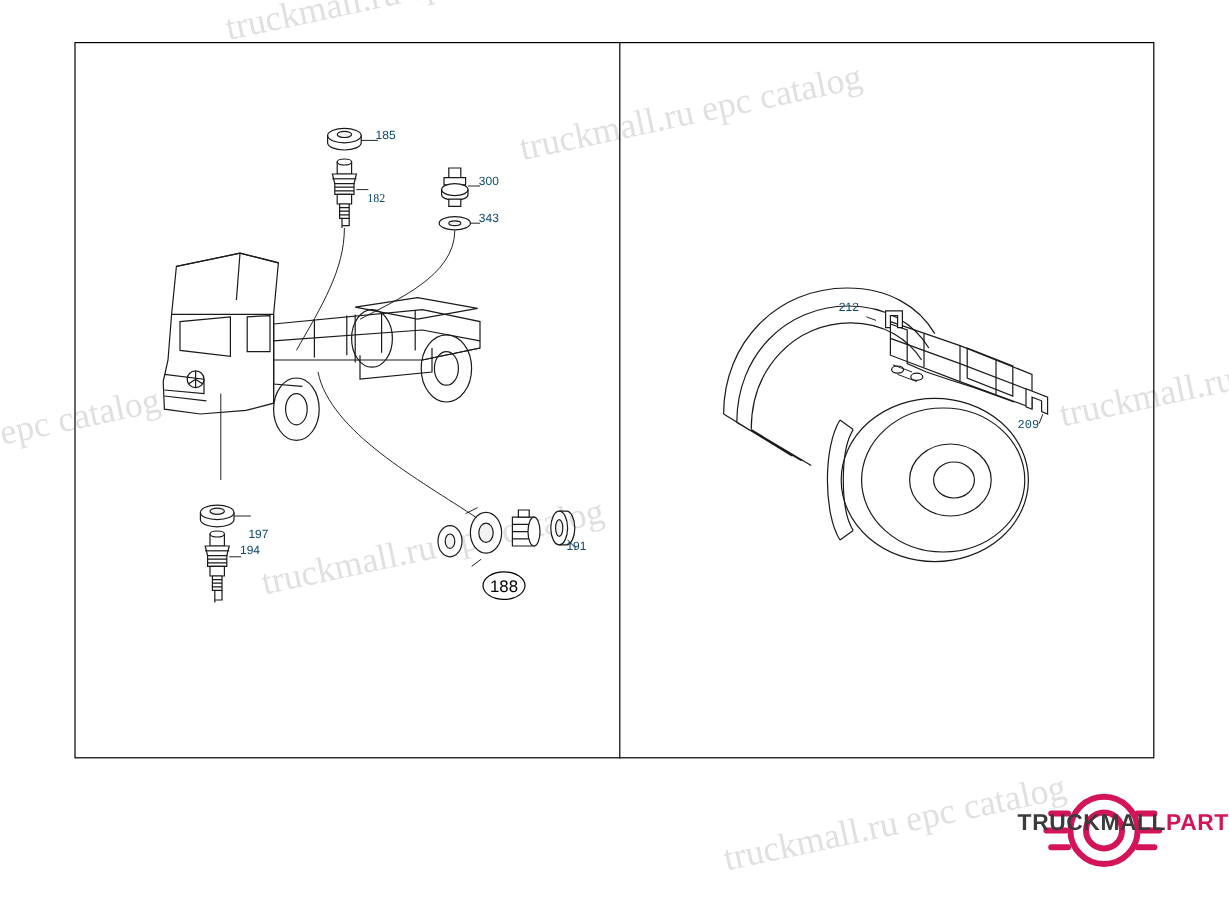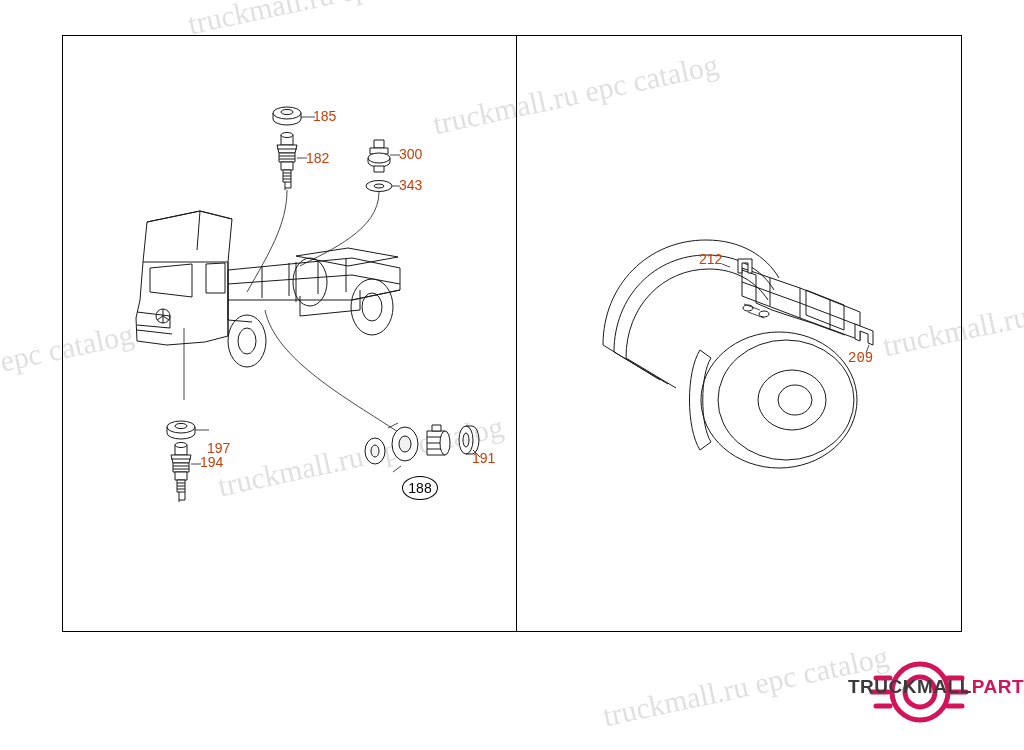--- a/index.html
+++ b/index.html
@@ -63,22 +63,22 @@
   }
   .art .ln   { fill: none; stroke: #1a1a1a; stroke-width: 1; }
   .art .ln-t { fill: none; stroke: #1a1a1a; stroke-width: 0.8; }
   .art .fillw{ fill: #ffffff; stroke: #1a1a1a; stroke-width: 1; }
   .art .fillg{ fill: #f2f2f2; stroke: #1a1a1a; stroke-width: 1; }
 
   
   .lbl {
     position: absolute;
     font-family: "Liberation Sans", sans-serif;
-    font-size: 14px;
-    color: #c2410c;
+    font-size: 10px;
+    color: #0c4a6e;
     white-space: nowrap;
   }
   .lbl-circ {
     position: absolute;
     font-family: "Liberation Sans", sans-serif;
     font-size: 14px;
     color: #000000;
     white-space: nowrap;
     border: 1px solid #000000;
     border-radius: 50%;
@@ -281,21 +281,21 @@
       <g transform="translate(920,692)">
         <circle cx="0" cy="0" r="28" fill="none" stroke="#d4145a" stroke-width="5"></circle>
         <circle cx="0" cy="0" r="15" fill="none" stroke="#d4145a" stroke-width="5"></circle>
         <path d="M-30 -14 h-14 M-32 0 h-16 M-30 14 h-14" stroke="#d4145a" stroke-width="5" fill="none" stroke-linecap="round"></path>
         <path d="M28 -14 h14 M30 0 h16 M28 14 h14" stroke="#d4145a" stroke-width="5" fill="none" stroke-linecap="round"></path>
       </g>
     </g>
   </svg>
 
   <div class="lbl" style="left:313px; top:108px;">185</div>
-  <div class="lbl" style="left:306px; top:150px;">182</div>
+  <div class="lbl" style="left:306px; top:160px;font-family:Liberation Serif, serif;">182</div>
   <div class="lbl" style="left:399px; top:146px;">300</div>
   <div class="lbl" style="left:399px; top:177px;">343</div>
   <div class="lbl" style="left:207px; top:412px;margin-top:28px;">197</div>
   <div class="lbl" style="left:200px; top:454px;">194</div>
   <div class="lbl-circ" style="left:402px; top:476px;">188</div>
   <div class="lbl" style="left:472px; top:450px;">191</div>
 
   <div class="lbl" style="left:699px; top:251px;">212</div>
   <div class="lbl" style="left:848px; top:350px;font-family:Liberation Mono, monospace;">209</div>
 

